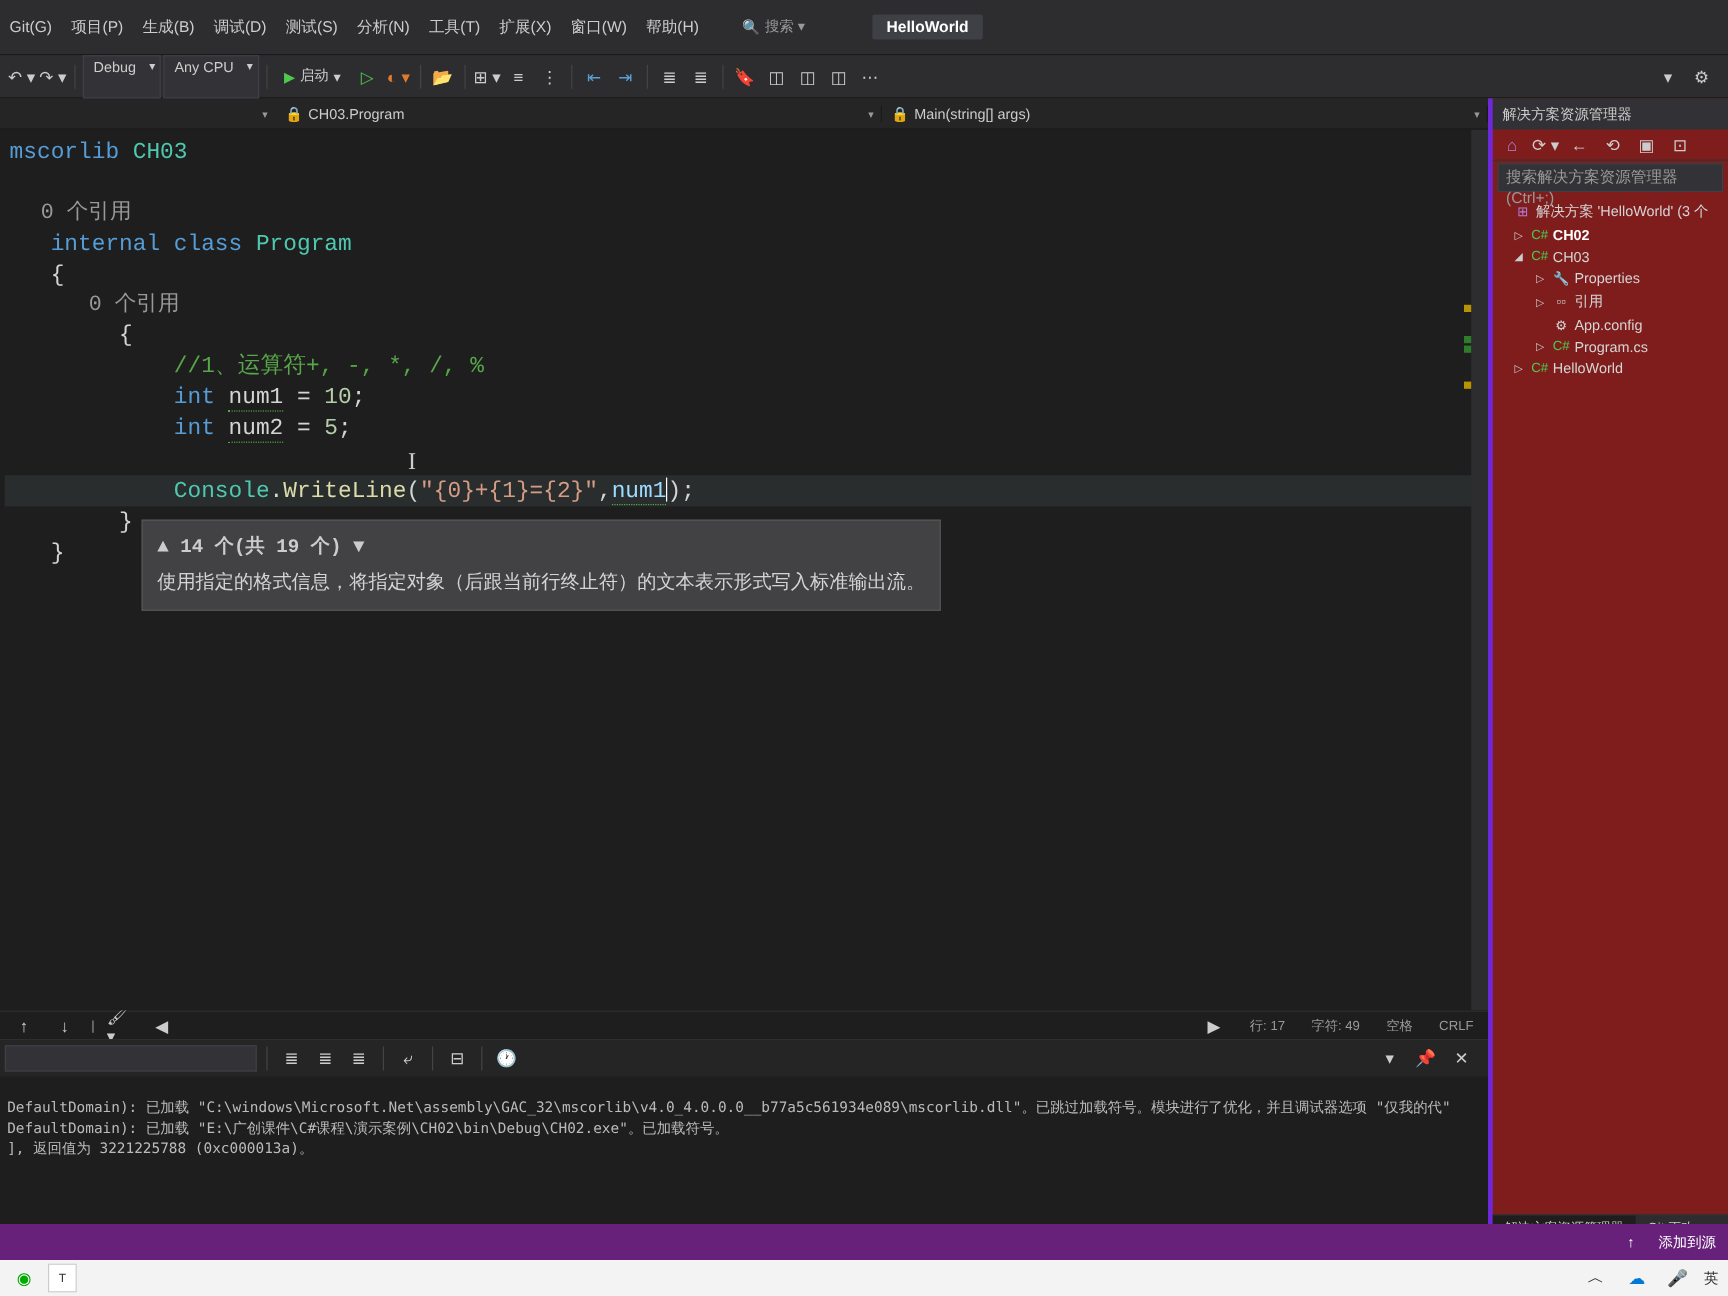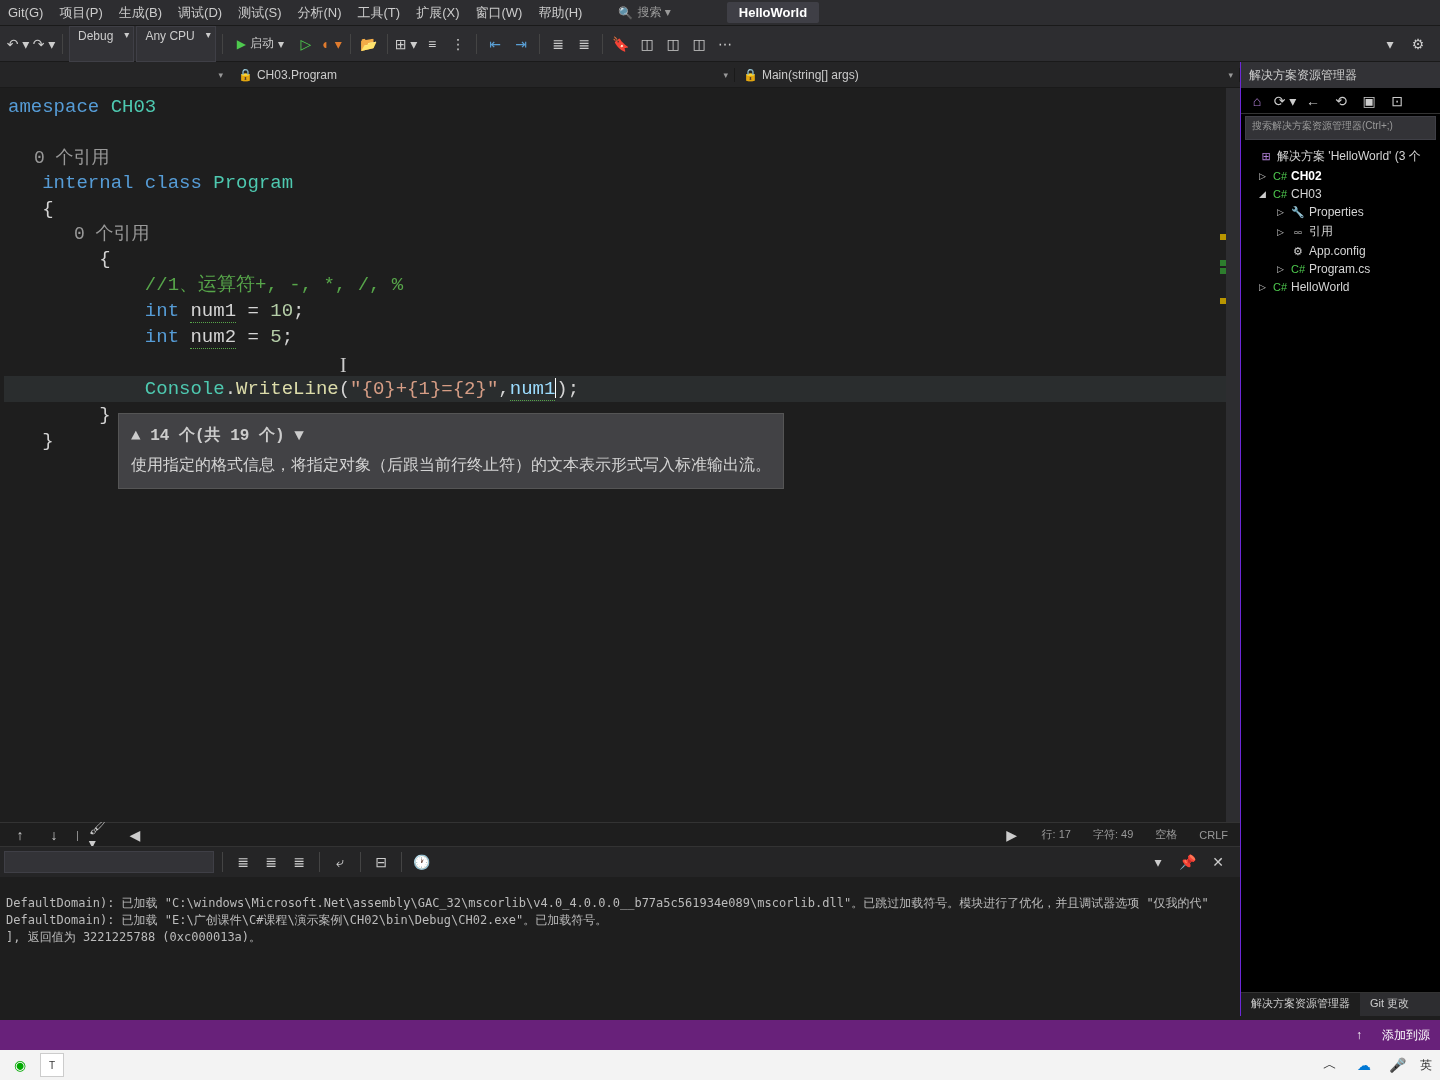--- a/index.html
+++ b/index.html
@@ -1,17 +1,17 @@
 <!DOCTYPE html>
 <html><head>
 <meta charset="utf-8">
 <style>
 * { margin:0; padding:0; box-sizing:border-box; }
 body { font-family:"Microsoft YaHei","Segoe UI",sans-serif; background:#1e1e1e; color:#d4d4d4; font-size:12px; overflow:hidden; width:1440px; height:1080px; position:relative; }
-.menubar { height:26px; background:#2d2d30; display:flex; align-items:center; padding:0 8px; gap:16px; border-bottom:1px solid #1a1a1a; }
+.menubar { height:46px; background:#2d2d30; display:flex; align-items:center; padding:0 8px; gap:16px; border-bottom:1px solid #1a1a1a; }
 .menubar .menu-item { color:#ccc; font-size:13px; cursor:pointer; white-space:nowrap; }
 .search-box { margin-left:20px; color:#999; display:flex; align-items:center; gap:4px; }
 .app-title { margin-left:40px; background:#3f3f46; color:#fff; padding:3px 12px; border-radius:2px; font-size:13px; font-weight:bold; }
 .toolbar { height:36px; background:#2d2d30; display:flex; align-items:center; padding:0 6px; gap:2px; border-bottom:1px solid #1a1a1a; }
 .tool-btn { width:24px; height:24px; display:flex; align-items:center; justify-content:center; color:#ccc; cursor:pointer; background:transparent; border:none; font-size:14px; }
 .tool-sep { width:1px; height:20px; background:#444; margin:0 4px; }
 .combo { background:#333337; border:1px solid #3f3f46; color:#ccc; padding:2px 20px 16px 8px; font-size:12px; height:36px; min-width:60px; cursor:pointer; position:relative; }
 .combo::after { content:"▾"; position:absolute; right:4px; font-size:10px; }
 .run-btn { display:flex; align-items:center; gap:4px; color:#ccc; padding:2px 8px; cursor:pointer; }
 .play { color:#4ec94e; }
@@ -45,24 +45,24 @@
 .status { height:24px; background:#1e1e1e; display:flex; align-items:center; justify-content:space-between; padding:0 8px; border-top:1px solid #333; font-size:11px; color:#999; }
 .status-left { display:flex; gap:10px; align-items:center; }
 .status-right { display:flex; gap:14px; align-items:center; }
 .status-item { padding:0 4px; }
 .output-panel { height:170px; background:#1e1e1e; border-top:1px solid #333; display:flex; flex-direction:column; }
 .output-toolbar { height:30px; background:#252526; display:flex; align-items:center; padding:0 4px; gap:4px; justify-content:space-between;}
 .output-tools-left { display:flex; align-items:center; gap:4px;}
 .output-tools-right { display:flex; align-items:center; gap:6px; padding-right:6px;}
 .output-combo { width:210px; height:22px; background:#333337; border:1px solid #3f3f46; }
 .output-text { flex:1; padding:4px 6px; font-family:Consolas,monospace; font-size:12px; color:#bbb; overflow:auto; white-space:pre-wrap; }
-.sidebar { width:200px; background:#000000; border-left:1px solid #6d28d9; display:flex; flex-direction:column; }
+.sidebar { width:200px; background:#7f1d1d; border-left:4px solid #6d28d9; display:flex; flex-direction:column; }
 .sidebar-title { height:26px; background:#323236; display:flex; align-items:center; padding:0 8px; font-size:12px; color:#ccc; }
 .sidebar-toolbar { height:26px; display:flex; align-items:center; padding:0 4px; gap:4px; border-bottom:1px solid #333; }
-.sidebar-search { height:24px; margin:2px 4px; background:#333337; border:1px solid #3f3f46; padding:2px 6px; color:#999; font-size:10px; }
+.sidebar-search { height:24px; margin:2px 4px; background:#333337; border:1px solid #3f3f46; padding:2px 6px; color:#999; font-size:13px; }
 .tree { flex:1; padding:4px 0; font-size:12px; }
 .tree-item { display:flex; align-items:center; gap:4px; padding:2px 4px; cursor:pointer; white-space:nowrap; }
 .tree-indent-1 { padding-left:18px; }
 .tree-indent-2 { padding-left:36px; }
 .expander { width:10px; font-size:9px; color:#ccc; }
 .tree-icon { width:14px; text-align:center; font-size:11px; }
 .bold { font-weight:bold; color:#fff; }
 .sidebar-tabs { height:24px; display:flex; border-top:1px solid #333; background:#2d2d30; }
 .sidebar-tab { padding:3px 10px; font-size:11px; color:#ccc; cursor:pointer; }
 .sidebar-tab.active { background:#1e1e1e; }
@@ -139,21 +139,21 @@
           <span style="color:#d4a640">🔒</span>
           <span>CH03.Program</span>
         </div>
       <div class="crumb">
           <span style="color:#b180d7">🔒</span>
           <span>Main(string[] args)</span>
         </div>
     </div>
     <div class="code-area">
       <div class="code-content">
-        <div class="code-line"><span class="kw">amespace</span> <span class="cls">CH03</span></div>
+        <div class="code-line"><span class="kw">mscorlib</span> <span class="cls">CH03</span></div>
         <div class="code-line"> </div>
         <div class="codelens">0 个引用</div>
         <div class="code-line">   <span class="kw">internal</span> <span class="kw">class</span> <span class="cls">Program</span></div>
         <div class="code-line">   {</div>
         <div class="codelens" style="padding-left:70px">0 个引用</div>
         <div class="code-line">        {</div>
         <div class="code-line">            <span class="comment">//1、运算符+, -, *, /, %</span></div>
         <div class="code-line">            <span class="kw">int</span> <span class="underline">num1</span> = <span class="num">10</span>;</div>
         <div class="code-line">            <span class="kw">int</span> <span class="underline">num2</span> = <span class="num">5</span>;</div>
         <div class="code-line"> </div>

